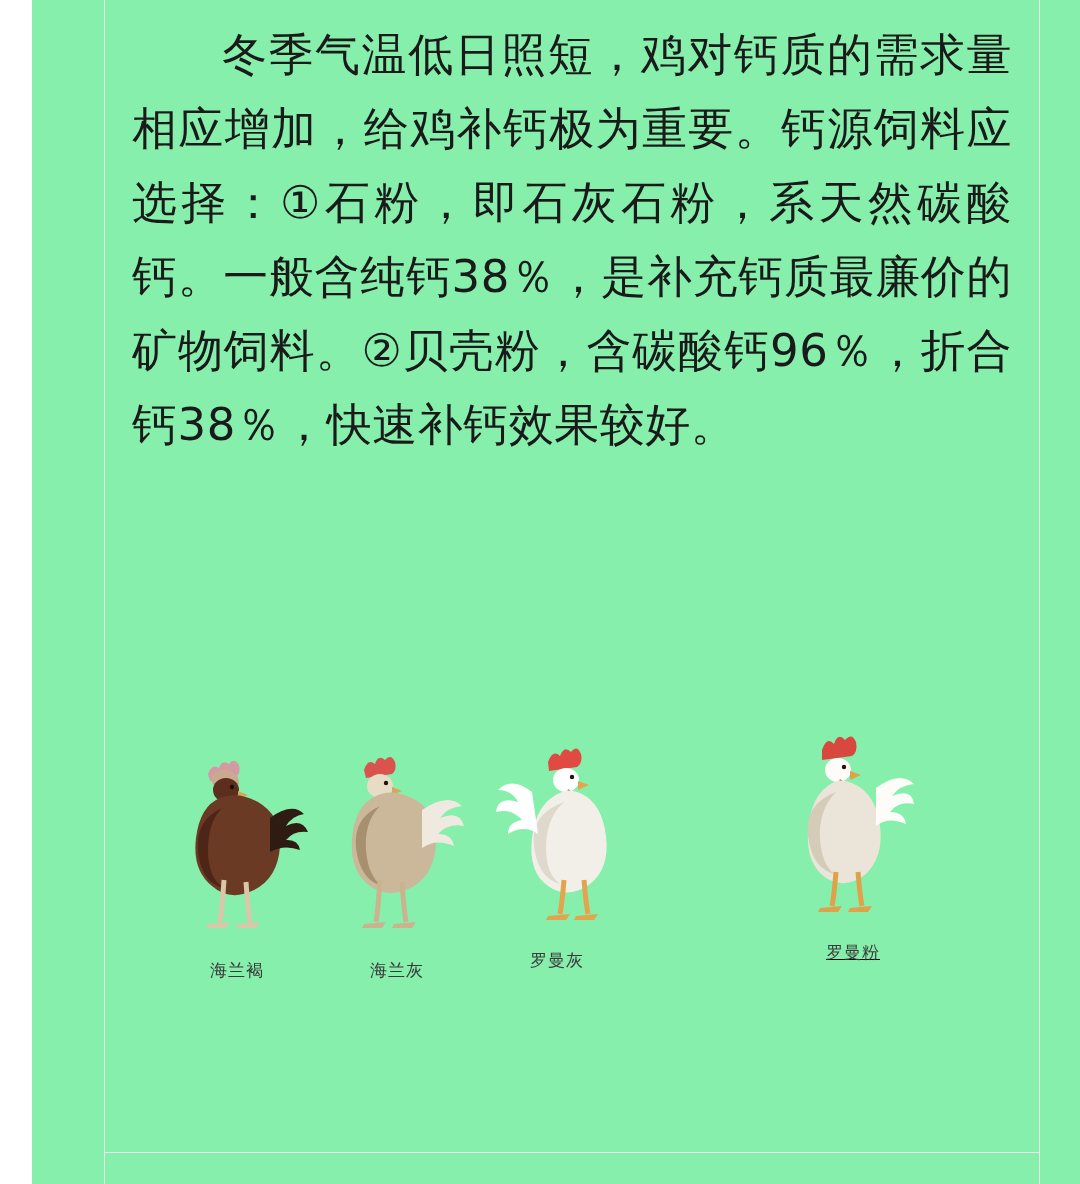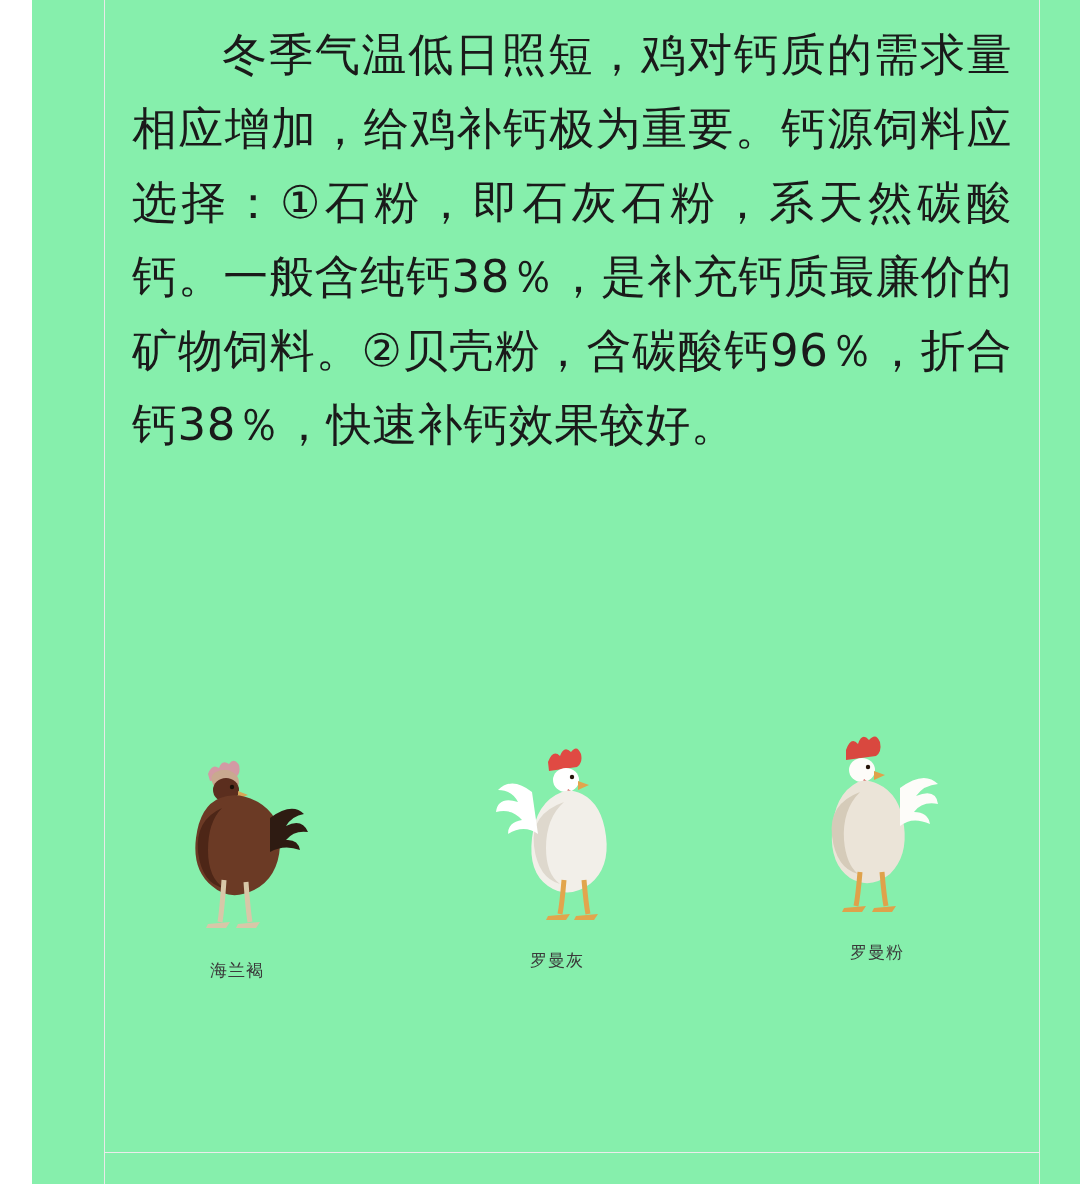--- a/index.html
+++ b/index.html
@@ -122,20 +122,43 @@
               <path d="M84 142 q2 28 4 40" stroke="#d8c7a8" stroke-width="5" fill="none"></path>
               <path d="M46 184 l22 -2 l-4 6 l-20 0 z" fill="#d8c7a8"></path>
               <path d="M76 184 l22 -2 l-4 6 l-20 0 z" fill="#d8c7a8"></path>
             </g>
           </svg>
         </div>
       </div>
       <div class="caption">海兰褐</div>
     </div>
 
+    <div class="breed" style="left:190px; top:40px;">
+      <div class="photo">
+        <div class="chk">
+          <svg width="150" height="215" viewBox="0 0 150 215" xmlns="http://www.w3.org/2000/svg">
+            <g>
+              <path d="M42 30 q4 -12 11 -6 q3 -10 10 -4 q6 -7 10 2 q2 8 -3 12 l-26 4 z" fill="#d9534f"></path>
+              <ellipse cx="58" cy="46" rx="13" ry="12" fill="#e8dcc6"></ellipse>
+              <circle cx="64" cy="43" r="2.2" fill="#241408"></circle>
+              <path d="M70 47 l10 4 l-10 4 z" fill="#d8a657"></path>
+              <path d="M60 54 q-4 9 1 12 q7 3 10 -5 z" fill="#d35b55"></path>
+              <path d="M54 56 q-22 10 -24 44 q-2 32 18 46 q20 14 44 0 q22 -14 22 -46 q0 -30 -24 -42 q-20 -10 -36 -2 z" fill="#cbb79a"></path>
+              <path d="M58 66 q-16 16 -14 44 q2 26 16 36 q-22 -6 -26 -38 q-3 -30 24 -42 z" fill="#a6906f"></path>
+              <path d="M100 70 q26 -18 40 -4 q-14 1 -22 12 q20 -8 24 8 q-16 -3 -26 8 q14 0 16 12 q-18 -8 -32 2 z" fill="#efe9df"></path>
+              <path d="M58 140 q-2 30 -4 42" stroke="#c9b48f" stroke-width="5" fill="none"></path>
+              <path d="M80 142 q2 28 4 40" stroke="#c9b48f" stroke-width="5" fill="none"></path>
+              <path d="M42 184 l22 -2 l-4 6 l-20 0 z" fill="#c9b48f"></path>
+              <path d="M72 184 l22 -2 l-4 6 l-20 0 z" fill="#c9b48f"></path>
+            </g>
+          </svg>
+        </div>
+      </div>
+      <div class="caption">海兰灰</div>
+    </div>
 
     <div class="breed" style="left:350px; top:30px;">
       <div class="photo">
         <div class="chk">
           <svg width="150" height="215" viewBox="0 0 150 215" xmlns="http://www.w3.org/2000/svg">
             <g>
               <path d="M66 32 q5 -13 12 -6 q4 -11 11 -4 q6 -8 10 2 q2 9 -4 13 l-28 4 z" fill="#e04a43"></path>
               <ellipse cx="84" cy="50" rx="13" ry="12" fill="#ffffff"></ellipse>
               <circle cx="90" cy="47" r="2.2" fill="#241408"></circle>
               <path d="M96 51 l11 4 l-11 5 z" fill="#e2a54d"></path>
@@ -148,21 +171,21 @@
               <path d="M66 186 l22 -2 l-4 6 l-20 0 z" fill="#e2a54d"></path>
               <path d="M94 186 l22 -2 l-4 6 l-20 0 z" fill="#e2a54d"></path>
             </g>
           </svg>
         </div>
       </div>
       <div class="caption">罗曼灰</div>
     </div>
 
 
-    <div class="breed" style="left:670px; top:22px;">
+    <div class="breed" style="left:646px; top:22px;text-decoration:underline;">
       <div class="photo">
         <div class="chk">
           <svg width="150" height="215" viewBox="0 0 150 215" xmlns="http://www.w3.org/2000/svg">
             <g>
               <path d="M44 28 q5 -14 12 -6 q4 -12 11 -4 q7 -8 11 2 q2 10 -4 14 l-30 4 z" fill="#d9483f"></path>
               <ellipse cx="60" cy="48" rx="13" ry="12" fill="#fdfcf9"></ellipse>
               <circle cx="66" cy="45" r="2.2" fill="#241408"></circle>
               <path d="M72 49 l11 4 l-11 5 z" fill="#dfa24b"></path>
               <path d="M62 57 q-5 11 1 14 q8 3 11 -5 z" fill="#d35b55"></path>
               <path d="M56 60 q-24 12 -26 50 q-2 32 18 46 q20 12 40 -4 q18 -18 14 -48 q-4 -32 -26 -42 q-12 -6 -20 -2 z" fill="#ebe4d8"></path>

